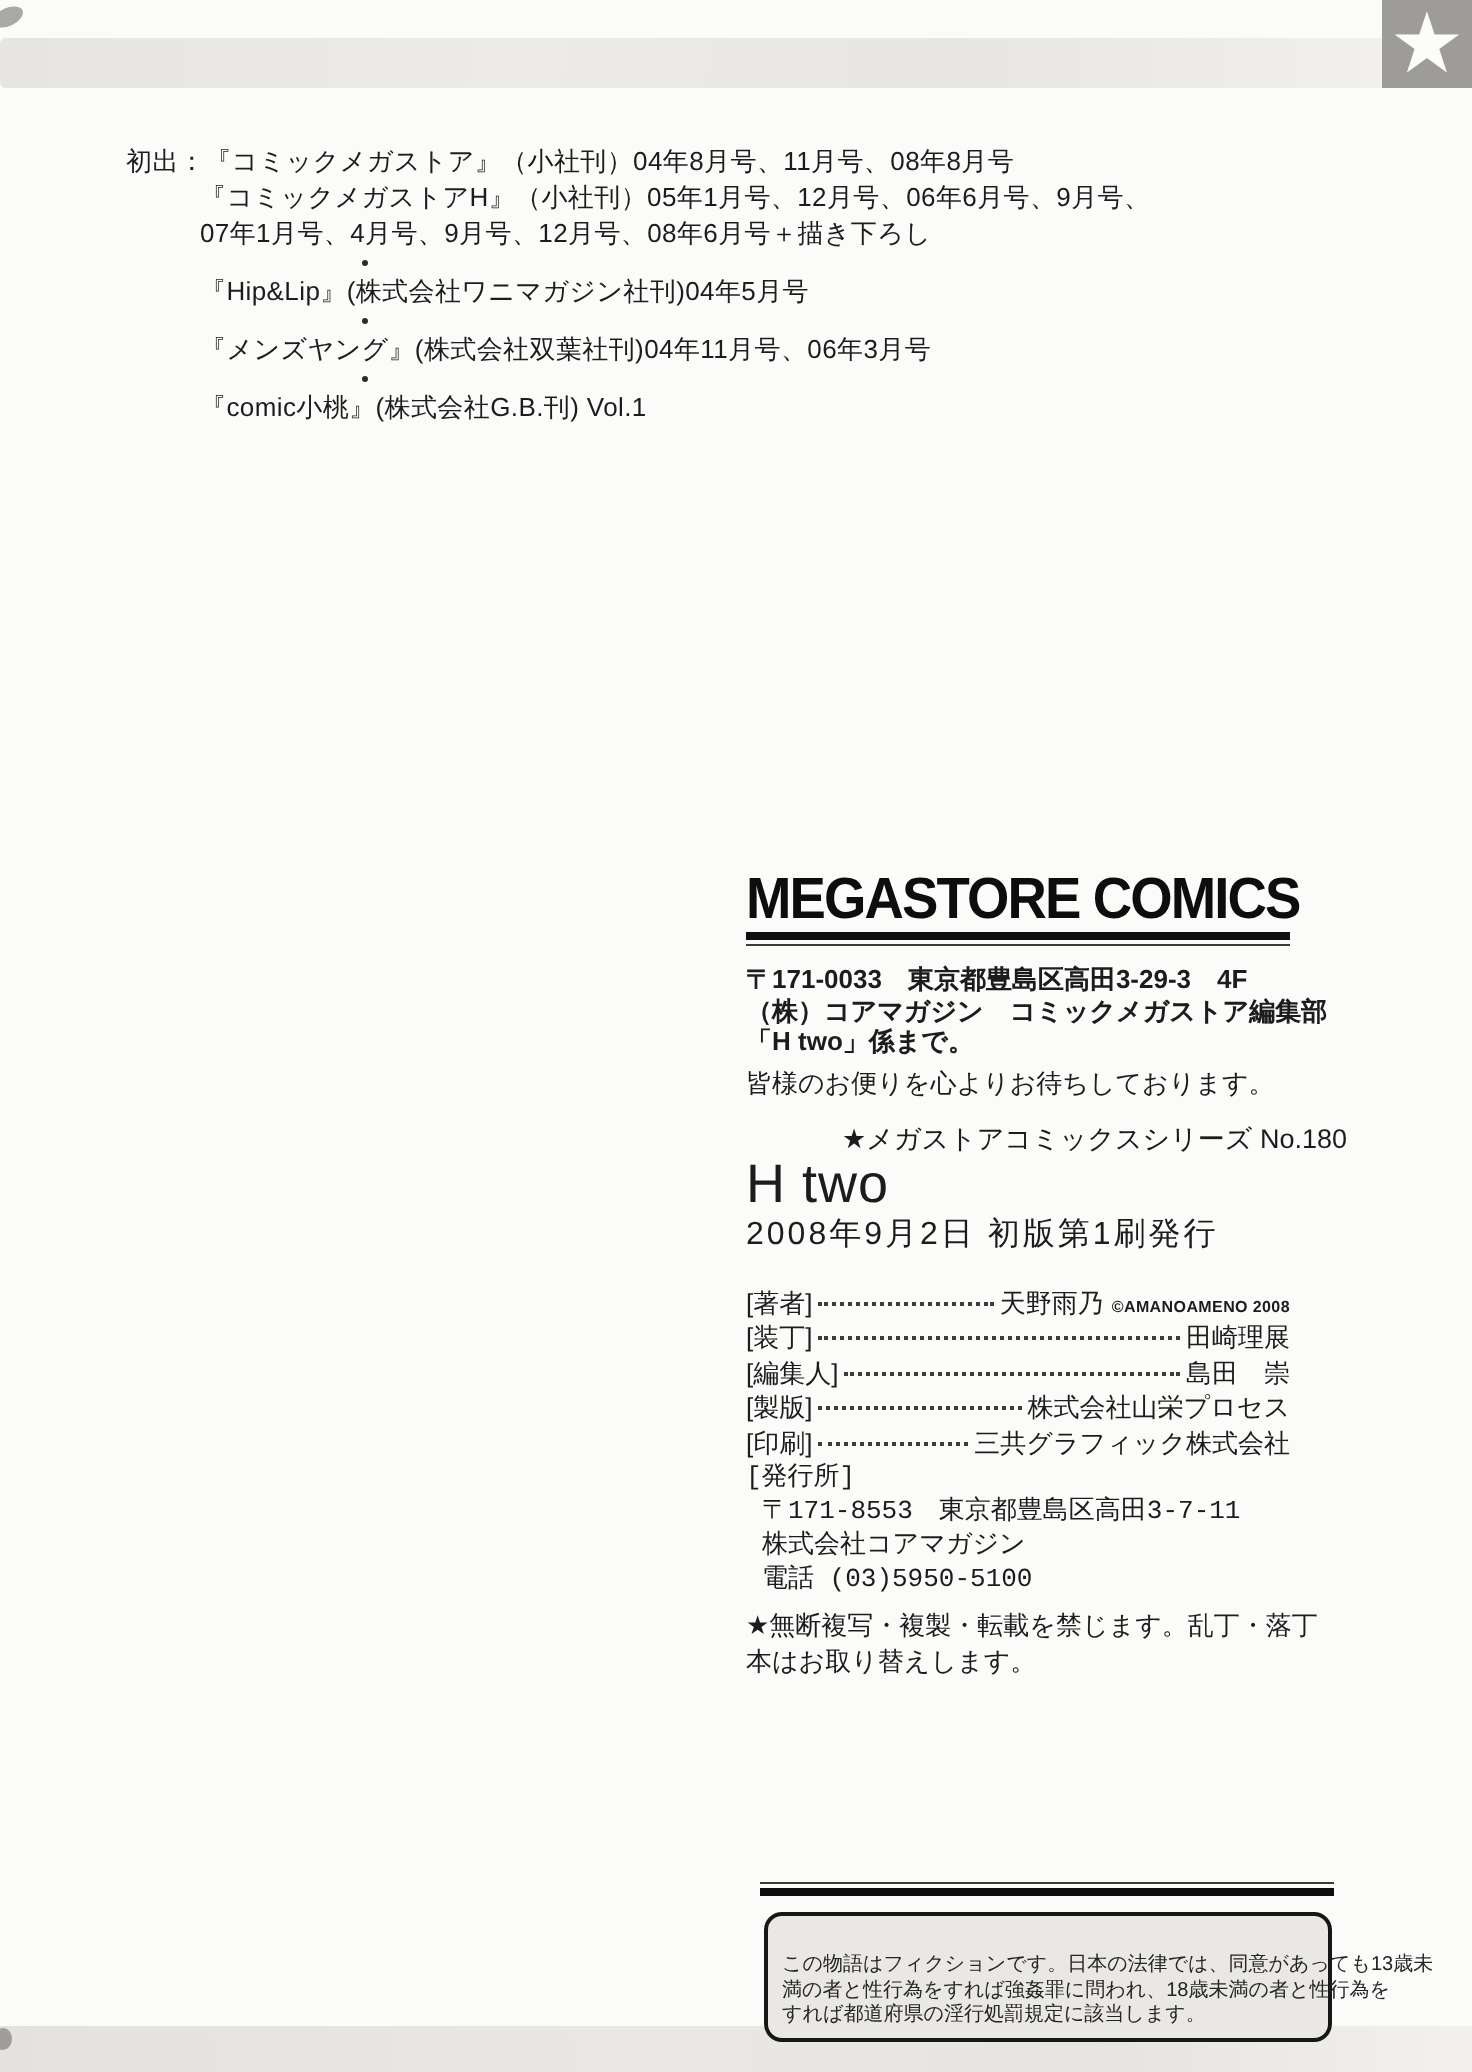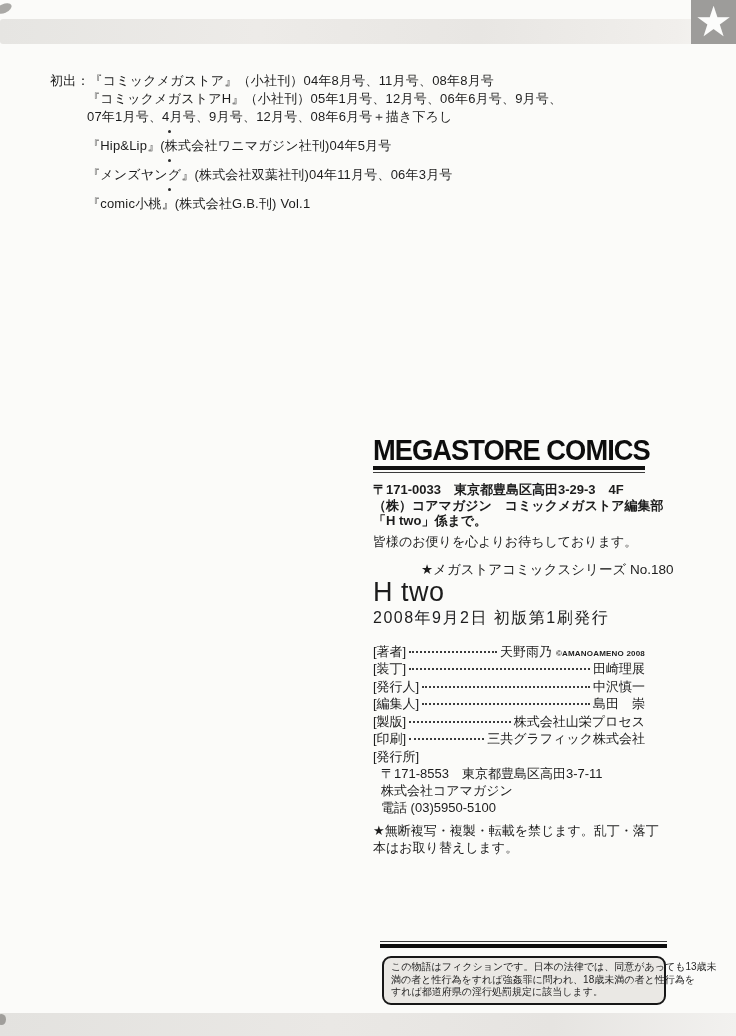--- a/index.html
+++ b/index.html
@@ -14,51 +14,51 @@
   .band.top{top:19px;height:25px;background:linear-gradient(93deg,#e6e5e2 0%,#edebe8 35%,#e8e6e3 65%,#f1efec 92%,#f7f6f4 100%);border-radius:3px;}
   .band.bottom{top:1013px;height:23px;background:linear-gradient(91deg,#e3e2df 0%,#eae8e5 45%,#e6e4e1 75%,#f2f1ef 100%);}
   .smudge{position:absolute;background:#8f8d8a;border-radius:50%;}
   .smudge.tl{left:-4px;top:4px;width:16px;height:9px;transform:rotate(-25deg);opacity:.75;}
   .smudge.bl{left:-3px;top:1014px;width:9px;height:11px;opacity:.8;}
   
   .star-badge{position:absolute;right:0;top:0;width:45px;height:44px;background:#9d9c9a;
     display:flex;align-items:center;justify-content:center;}
   .star-badge .glyph{color:#fcfcfb;font-size:42px;line-height:44px;}
   
-  .first-pub{position:absolute;left:50px;top:72px;font-size:13px;line-height:18px;letter-spacing:.2px;white-space:nowrap;}
+  .first-pub{position:absolute;left:63px;top:72px;font-size:13px;line-height:18px;letter-spacing:.2px;white-space:nowrap;}
   .fp-line.cont{padding-left:37px;}
   .fp-sep{height:11px;position:relative;}
   .fp-sep .speck{position:absolute;left:118px;top:4px;width:3px;height:3px;background:#2b2b2b;border-radius:50%;}
   
   .colophon{position:absolute;left:373px;top:436px;width:272px;}
   .logo{font-weight:900;font-size:29px;line-height:28px;letter-spacing:-1px;white-space:nowrap;
     transform:scaleX(.94);transform-origin:left center;color:#0d0d0d;}
   .rule-a{height:4px;background:#101010;margin-top:2px;}
   .rule-b{height:1px;background:#3b3b3b;margin-top:2px;}
   .greeting{margin-top:17px;font-size:13px;line-height:15.5px;letter-spacing:.2px;white-space:nowrap;}
   .address{margin-top:9px;font-size:13px;line-height:15.5px;white-space:nowrap;font-weight:bold;}
   .waiting{margin-top:6px;font-size:13px;line-height:16px;white-space:nowrap;font-family:Liberation Mono, monospace;}
   .series{margin-top:10px;font-size:13.5px;line-height:17px;white-space:nowrap;margin-left:48px;}
   .title{font-size:27px;line-height:28px;letter-spacing:.5px;}
   .edition{margin-top:2px;font-size:16px;line-height:19px;letter-spacing:1.5px;white-space:nowrap;}
   .credits{margin-top:16px;font-size:13px;}
   .credit-row{display:flex;align-items:baseline;height:17.5px;white-space:nowrap;}
   .leader{flex:1;border-bottom:2px dotted #3c3c3c;margin:0 3px;transform:translateY(-3px);min-width:8px;}
   .c-suffix{font-size:8px;font-weight:bold;letter-spacing:.2px;margin-left:4px;text-align:right;}
-  .publisher{font-size:13px;}
+  .publisher{font-size:13px;font-family:Liberation Mono, monospace;}
   .publisher .p-label{line-height:17px;height:17px;}
   .pub-line{padding-left:8px;line-height:17px;white-space:nowrap;}
   .notice{margin-top:6px;font-size:13px;line-height:17.5px;white-space:nowrap;}
   
   .bottom-rules{position:absolute;left:380px;top:941px;width:287px;}
   .br-thin{height:1px;background:#3a3a3a;}
   .br-thick{height:3.5px;background:#0e0e0e;margin-top:2px;}
   .disclaimer{position:absolute;left:382px;top:956px;width:284px;box-sizing:border-box;
     border:2px solid #171717;border-radius:9px;background:#eae8e4;
-    padding:3px 7px 4px 7px;font-size:10px;line-height:12.5px;color:#252525;white-space:nowrap;}
+    padding:19px 7px 4px 7px;font-size:10px;line-height:12.5px;color:#252525;white-space:nowrap;}
 </style>
 </head>
 <body>
 
 <div class="band top"></div>
 <div class="band bottom"></div>
 <div class="smudge tl"></div>
 <div class="smudge bl"></div>
 
 <div class="star-badge">
@@ -109,25 +109,20 @@
       <span class="leader"></span>
       <span>天野雨乃</span>
       <span class="c-suffix">©AMANOAMENO 2008</span>
     </div>
     <div class="credit-row">
       <span>[装丁]</span>
       <span class="leader"></span>
       <span>田崎理展</span>
     </div>
     <div class="credit-row">
-      <span>[発行人]</span>
-      <span class="leader"></span>
-      <span>中沢慎一</span>
-    </div>
-    <div class="credit-row">
       <span>[編集人]</span>
       <span class="leader"></span>
       <span>島田　崇</span>
     </div>
     <div class="credit-row">
       <span>[製版]</span>
       <span class="leader"></span>
       <span>株式会社山栄プロセス</span>
     </div>
     <div class="credit-row">

